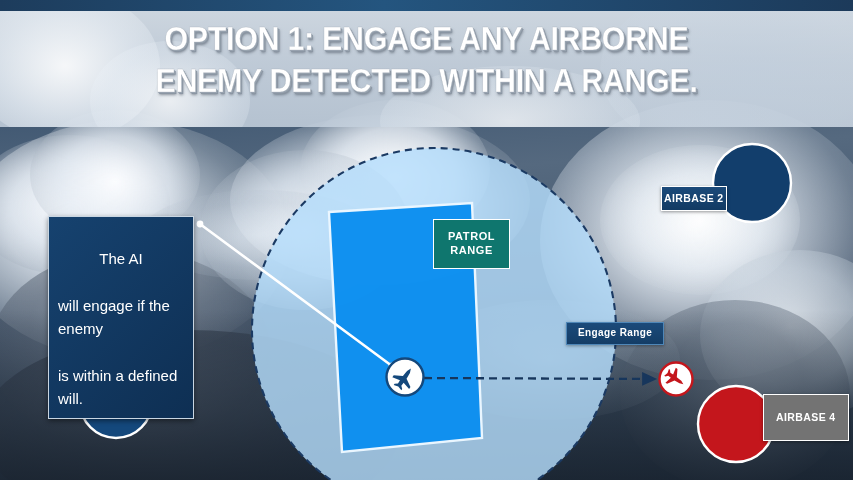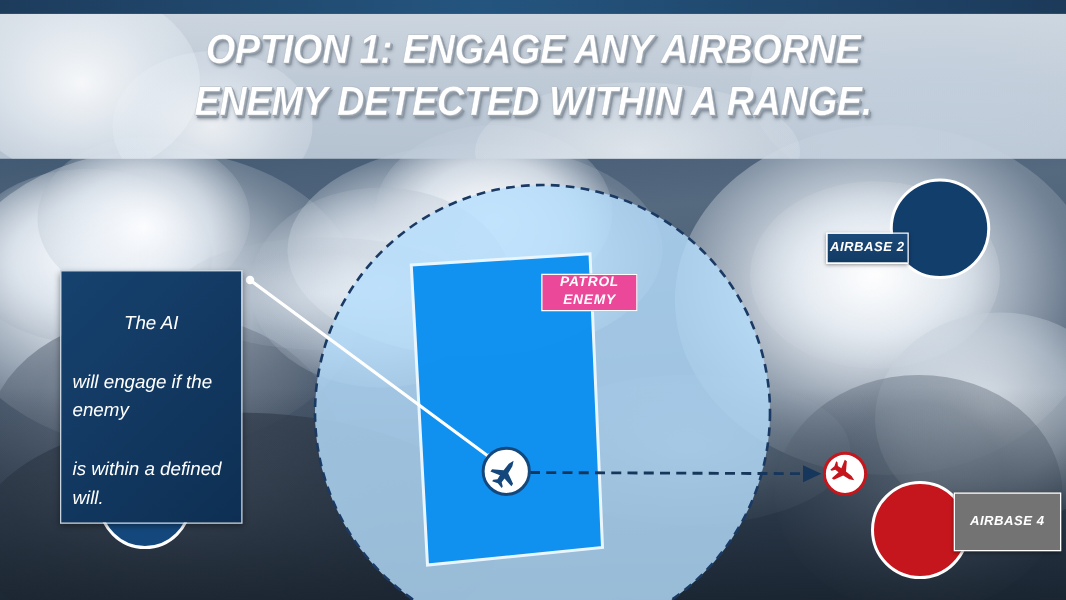--- a/index.html
+++ b/index.html
@@ -2,21 +2,21 @@
 <html><head>
 <meta charset="utf-8">
 <style>
   * { margin:0; padding:0; box-sizing:border-box; }
   html,body { width:853px; height:480px; overflow:hidden; }
   body {
     font-family:"Liberation Sans", sans-serif;
     background:#0d1b2a;
     position:relative;
   }
-  #stage { position:absolute; inset:0; width:853px; height:480px; overflow:hidden;font-style:italic; }
+  #stage { position:absolute; inset:0; width:853px; height:480px; overflow:hidden; }
 
   
   .sky { position:absolute; inset:0; }
   .sky-base {
     position:absolute; inset:0;
     background:
       linear-gradient(175deg, #2e4560 0%, #3d5570 18%, #55697f 38%, #46586e 60%, #3a4b5e 78%, #2b3a4c 100%);
   }
   
   .cloud {
@@ -150,24 +150,24 @@
     padding:5px 2px;
   }
   .lbl-red {
     background:#737373;
     color:#ffffff;
     border:1.5px solid #ffffff;
     box-shadow:0 1px 3px rgba(0,0,0,0.4);
     padding:16px 12px;
   }
   .lbl-blue {
-    background:#ec4899;
+    background:#0f766e;
     color:#ffffff;
     border:1.8px solid #ffffff;
-    padding:0 14px;
+    padding:10px 14px;
     font-size:11px;
     letter-spacing:0.6px;
   }
   .lbl-white {
     background:#ffffff;
     color:#1d4f86;
     border:1.8px solid #14385e;
     padding:5px 14px;
     font-size:11px;
   }
@@ -283,23 +283,24 @@
 ENEMY DETECTED WITHIN A RANGE.</div>
 
   <div class="callout">
     <span class="c-l1">The AI</span>
     <span>will engage if the enemy</span><br>
     <span>is within a defined will.</span>
   </div>
 
   <div class="lbl lbl-blue" style="left:433px; top:219px;">
     <div>PATROL</div>
-    <div>ENEMY</div>
+    <div>RANGE</div>
   </div>
 
+  <div class="lbl lbl-engage" style="left:566px; top:322px;">Engage Range</div>
 
 
 
   <div class="lbl lbl-navy" style="left:661px; top:186px;">AIRBASE 2</div>
 
   <div class="lbl lbl-red" style="left:763px; top:394px;">AIRBASE 4</div>
 
 </div>
 
 </body></html>

